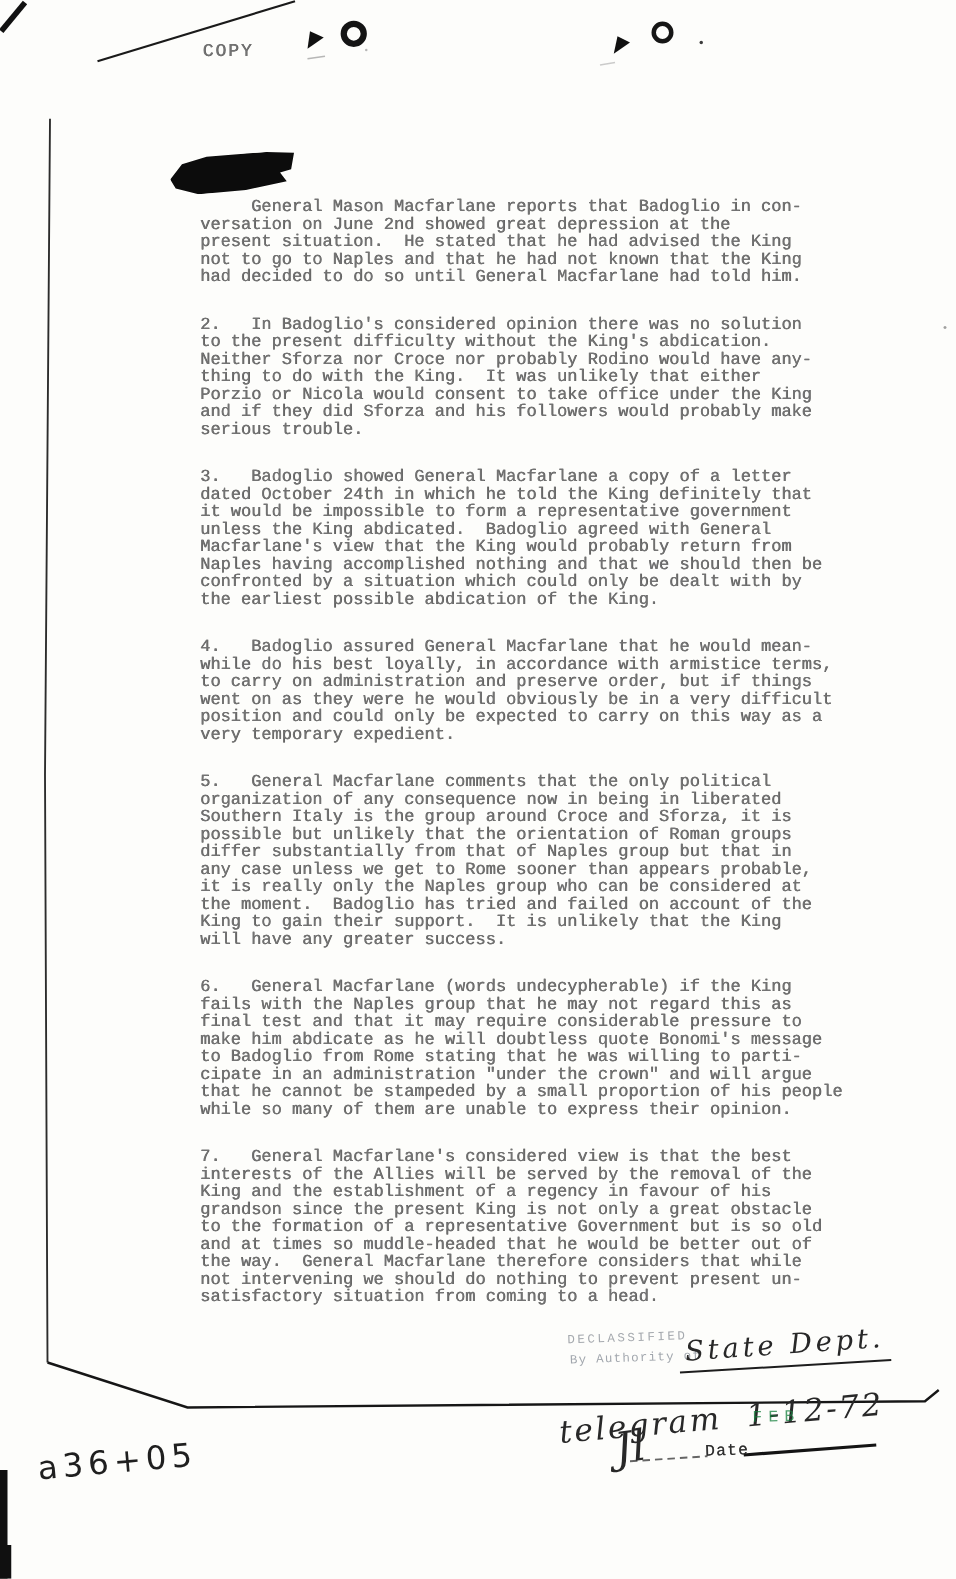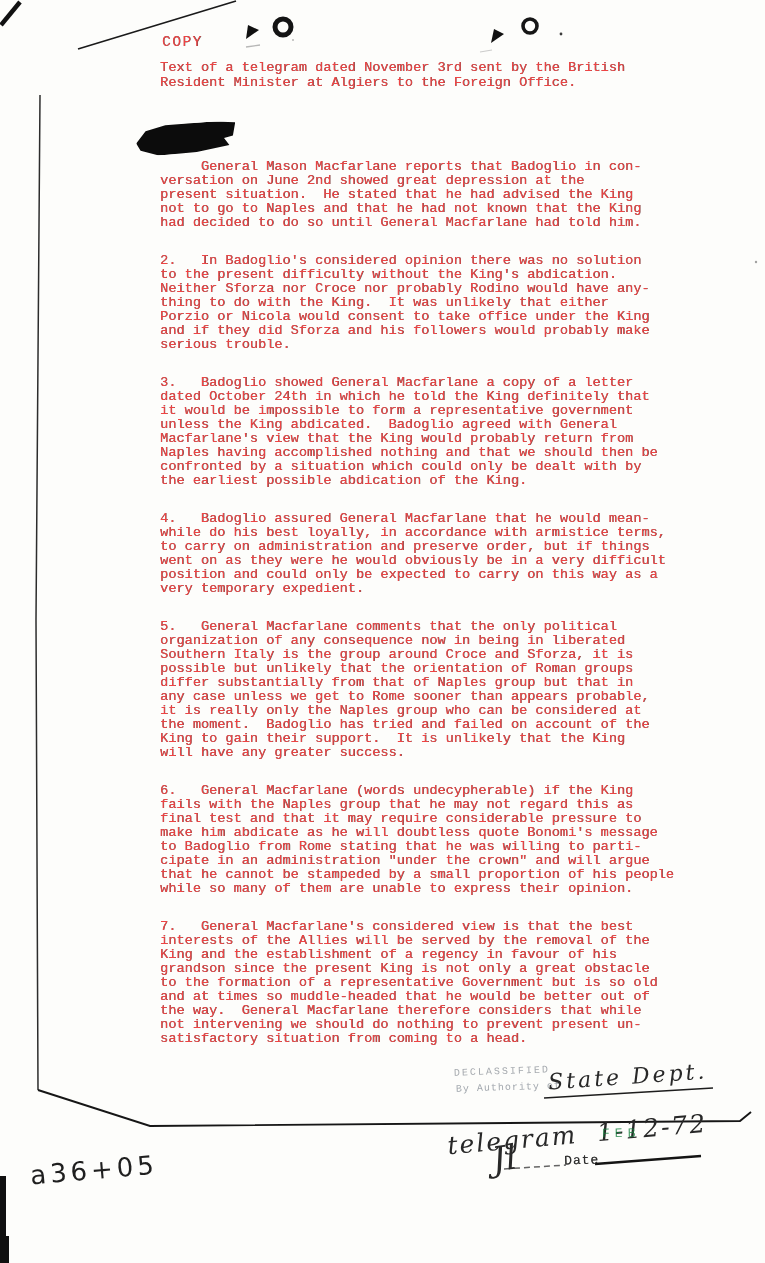--- a/index.html
+++ b/index.html
@@ -4,21 +4,21 @@
 <style>
   html,body{margin:0;padding:0;}
   body{
     width:765px;height:1263px;position:relative;overflow:hidden;
     background:#fdfdfb;
     font-family:"Liberation Mono", monospace;
   }
   .page{position:absolute;inset:0;}
   .artifacts{position:absolute;left:0;top:0;width:765px;height:1263px;pointer-events:none;}
   .type{
-    color:#ef4444;
+    color:#737373;
     text-shadow:0.35px 0 0 rgba(25,25,25,0.75);
     white-space:pre;
   }
   .copy-label{position:absolute;left:162px;top:34px;font-size:14.5px;letter-spacing:1.5px;}
   .doc-header{position:absolute;left:160px;top:61px;font-size:13.6px;line-height:14.5px;}
   .doc-body{position:absolute;left:160px;top:160px;width:540px;}
   .para{font-size:13.6px;line-height:14px;margin:0 0 24px 0;}
   .para:last-child{margin-bottom:0;}
   .redaction{
     position:absolute;left:136px;top:123px;width:100px;height:31px;
@@ -66,22 +66,20 @@
     <circle cx="293" cy="40" r="1" fill="#888" opacity="0.6"></circle>
     <path d="M544,1098 L713,1088" stroke="#1d1d1d" stroke-width="1.6" fill="none"></path>
     <path d="M504,1169 L566,1165" stroke="#4a4a4a" stroke-width="1.5" stroke-dasharray="6 4" fill="none" opacity="0.85"></path>
     <path d="M595,1164 L701,1156" stroke="#141414" stroke-width="2.6" fill="none"></path>
   </svg>
 
   <div class="redaction"></div>
 
   <div class="type copy-label">COPY</div>
 
-  <div class="type doc-header">Text of a telegram dated November 3rd sent by the British
-Resident Minister at Algiers to the Foreign Office.</div>
 
   <div class="doc-body">
     <div class="type para">     General Mason Macfarlane reports that Badoglio in con-
 versation on June 2nd showed great depression at the
 present situation.  He stated that he had advised the King
 not to go to Naples and that he had not known that the King
 had decided to do so until General Macfarlane had told him.</div>
     <div class="type para">2.   In Badoglio's considered opinion there was no solution
 to the present difficulty without the King's abdication.
 Neither Sforza nor Croce nor probably Rodino would have any-

